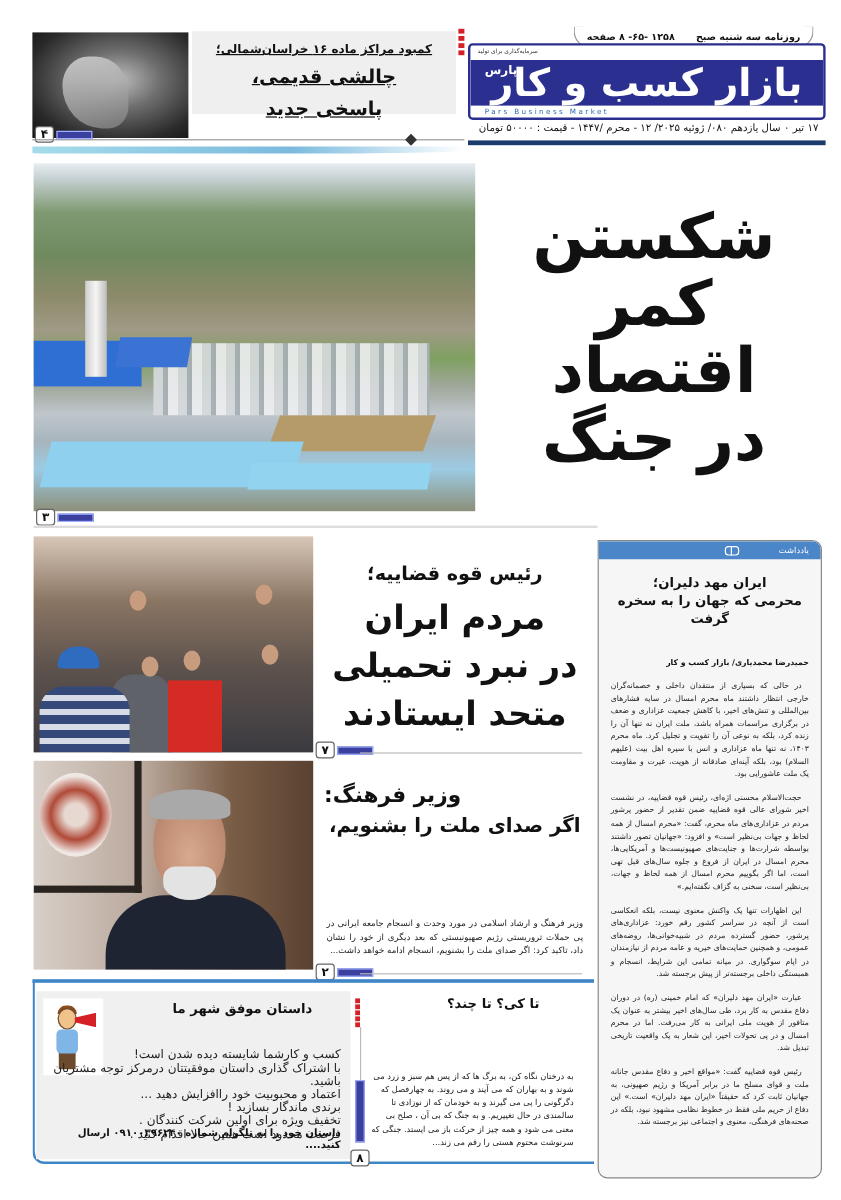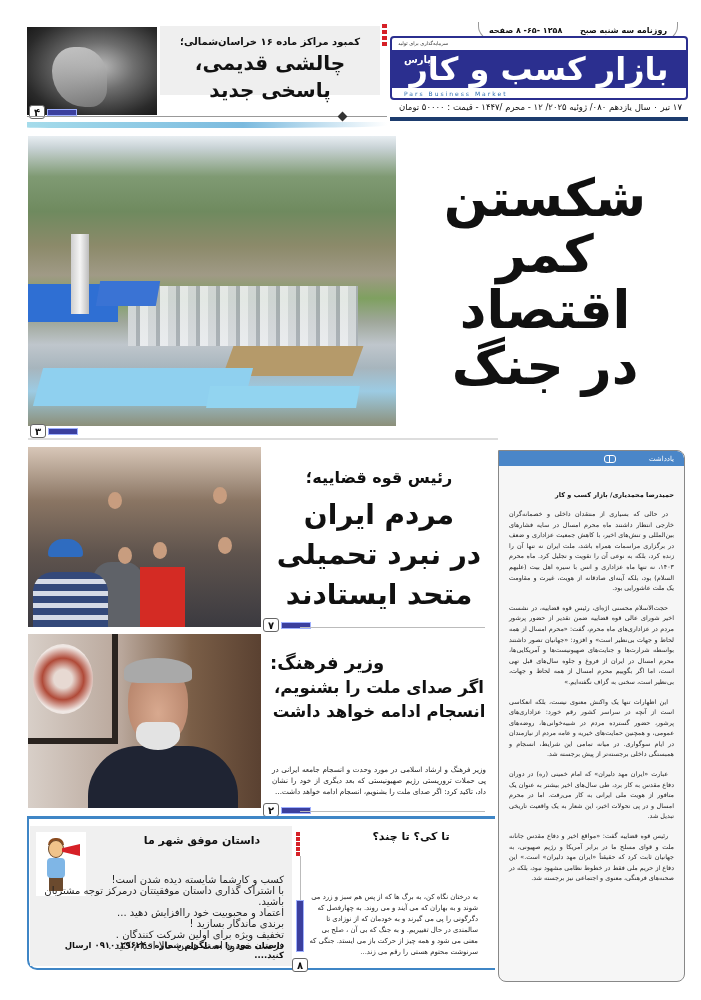--- a/index.html
+++ b/index.html
@@ -16,23 +16,23 @@
   .logo-band { position: absolute; left: 2px; right: 0; top: 14px; height: 64px; background: #fff; border: 2px solid #2b2f8f; border-radius: 4px; overflow: hidden; }
   .logo-band .sponsor { position: absolute; left: 6px; top: 2px; font-size: 5px; color: #333; }
   .logo-bar { position: absolute; left: 0; right: 0; top: 12px; height: 38px; background: #2b2f8f; display: flex; align-items: center; justify-content: center; }
   .logo-text { color: #fff; font-family: "DejaVu Sans", sans-serif; font-weight: bold; font-size: 32px; letter-spacing: 1px; line-height: 1; }
   .logo-pars { position: absolute; left: 12px; top: 4px; color: #fff; font-size: 10px; font-weight: bold; }
   .logo-en { position: absolute; left: 4px; right: 0; bottom: 1px; font-size: 6px; color: #2b6cb0; letter-spacing: 2px; direction: ltr; text-align: left; padding-left: 8px; }
   .date-line { position: absolute; right: 6px; top: 80px; font-size: 8.5px; color: #111; white-space: nowrap; }
   .masthead-rule { position: absolute; left: 2px; right: 0; top: 95px; height: 4px; background: #1d3c6e; }
 
   
-  .teaser-box { left: 160px; top: 26px; width: 220px; height: 69px; background: #efefef; text-align: center; padding-top: 10px; }
+  .teaser-box { left: 160px; top: 26px; width: 220px; height: 69px; background: #efefef; text-align: center; padding-top: 10px; text-decoration: underline; }
   .teaser-kicker { font-size: 10px; font-weight: bold; }
-  .teaser-title { font-size: 20px; font-weight: bold; line-height: 27px; margin-top: 3px; }
+  .teaser-title { font-size: 16px; font-weight: bold; line-height: 27px; margin-top: 3px; }
   .teaser-photo { left: 27px; top: 27px; width: 130px; height: 88px; background: radial-gradient(ellipse at 55% 45%, #bdbdbd 0%, #6e6e6e 35%, #2a2a2a 75%, #111 100%); }
   .teaser-hand { position: absolute; left: 25px; top: 20px; width: 55px; height: 60px; border-radius: 40% 50% 30% 60%; background: linear-gradient(160deg, #d8d8d8, #7c7c7c); opacity: .85; }
   .top-rule { left: 27px; top: 116px; width: 360px; height: 1px; background: #999; }
   .diamond { left: 339px; top: 113px; width: 7px; height: 7px; background: #333; transform: rotate(45deg); }
 
   .page-tag { display: flex; align-items: center; gap: 2px; direction: ltr; }
   .page-num { width: 16px; height: 14px; border: 1px solid #666; border-radius: 3px; background: #fff; font-size: 10px; font-weight: bold; text-align: center; line-height: 13px; }
   .page-logo { width: 30px; height: 7px; background: #3b3f9e; border: 1px solid #9fb0ff; }
 
   .blue-swoosh { left: 27px; top: 122px; width: 360px; height: 6px; background: linear-gradient(90deg, #8fd3e6, #5aa9d6 60%, #fff); border-radius: 0 0 40% 10%; opacity: .8; }
@@ -197,33 +197,36 @@
   <div class="min-frame"></div>
   <div class="min-art"></div>
   <div class="min-body"></div>
   <div class="min-head"></div>
   <div class="min-hair"></div>
   <div class="min-beard"></div>
 </div>
 <div class="abs story3-kicker">وزیر فرهنگ:</div>
 <div class="abs story3-title">
   <div>اگر صدای ملت را بشنویم،</div>
-  <div>انسجام ادامه خواهد داشت</div>
 </div>
 <div class="abs story3-body">وزیر فرهنگ و ارشاد اسلامی در مورد وحدت و انسجام جامعه ایرانی در پی حملات تروریستی رژیم صهیونیستی که بعد دیگری از خود را نشان داد، تاکید کرد: اگر صدای ملت را بشنویم، انسجام ادامه خواهد داشت...</div>
 <div class="abs page-tag" style="left:263px;top:803px;">
   <div class="page-num">۲</div>
   <div class="page-logo"></div>
 </div>
 <div class="abs section-rule" style="left:300px;top:811px;width:185px;height:1px;background:#bbb;"></div>
 
 <div class="abs oped">
   <div class="oped-head">
     <span>یادداشت</span>
     <div class="oped-icon"></div>
+  </div>
+  <div class="oped-title">
+    <div>ایران مهد دلیران؛</div>
+    <div>محرمی که جهان را به سخره گرفت</div>
   </div>
   <div class="oped-author">حمیدرضا محمدیاری/ بازار کسب و کار</div>
   <div class="oped-body">
     <p>در حالی که بسیاری از منتقدان داخلی و خصمانه‌گران خارجی انتظار داشتند ماه محرم امسال در سایه فشارهای بین‌المللی و تنش‌های اخیر، با کاهش جمعیت عزاداری و ضعف در برگزاری مراسمات همراه باشد، ملت ایران نه تنها آن را زنده کرد، بلکه به نوعی آن را تقویت و تجلیل کرد. ماه محرم ۱۴۰۳، نه تنها ماه عزاداری و انس با سیره اهل بیت (علیهم السلام) بود، بلکه آینه‌ای صادقانه از هویت، غیرت و مقاومت یک ملت عاشورایی بود.</p>
     <p>حجت‌الاسلام محسنی اژه‌ای، رئیس قوه قضاییه، در نشست اخیر شورای عالی قوه قضاییه ضمن تقدیر از حضور پرشور مردم در عزاداری‌های ماه محرم، گفت: «محرم امسال از همه لحاظ و جهات بی‌نظیر است» و افزود: «جهانیان تصور داشتند بواسطه شرارت‌ها و جنایت‌های صهیونیست‌ها و آمریکایی‌ها، محرم امسال در ایران از فروغ و جلوه سال‌های قبل تهی است، اما اگر بگوییم محرم امسال از همه لحاظ و جهات، بی‌نظیر است، سخنی به گزاف نگفته‌ایم.»</p>
     <p>این اظهارات تنها یک واکنش معنوی نیست، بلکه انعکاسی است از آنچه در سراسر کشور رقم خورد: عزاداری‌های پرشور، حضور گسترده مردم در شبیه‌خوانی‌ها، روضه‌های عمومی، و همچنین حمایت‌های خیریه و عامه مردم از نیازمندان در ایام سوگواری. در میانه تمامی این شرایط، انسجام و همبستگی داخلی برجسته‌تر از پیش برجسته شد.</p>
     <p>عبارت «ایران مهد دلیران» که امام خمینی (ره) در دوران دفاع مقدس به کار برد، طی سال‌های اخیر بیشتر به عنوان یک متافور از هویت ملی ایرانی به کار می‌رفت. اما در محرم امسال و در پی تحولات اخیر، این شعار به یک واقعیت تاریخی تبدیل شد.</p>
     <p>رئیس قوه قضاییه گفت: «مواقع اخیر و دفاع مقدس جانانه ملت و قوای مسلح ما در برابر آمریکا و رژیم صهیونی، به جهانیان ثابت کرد که حقیقتاً «ایران مهد دلیران» است.» این دفاع از حریم ملی فقط در خطوط نظامی مشهود نبود، بلکه در صحنه‌های فرهنگی، معنوی و اجتماعی نیز برجسته شد.</p>
   </div>
 </div>

